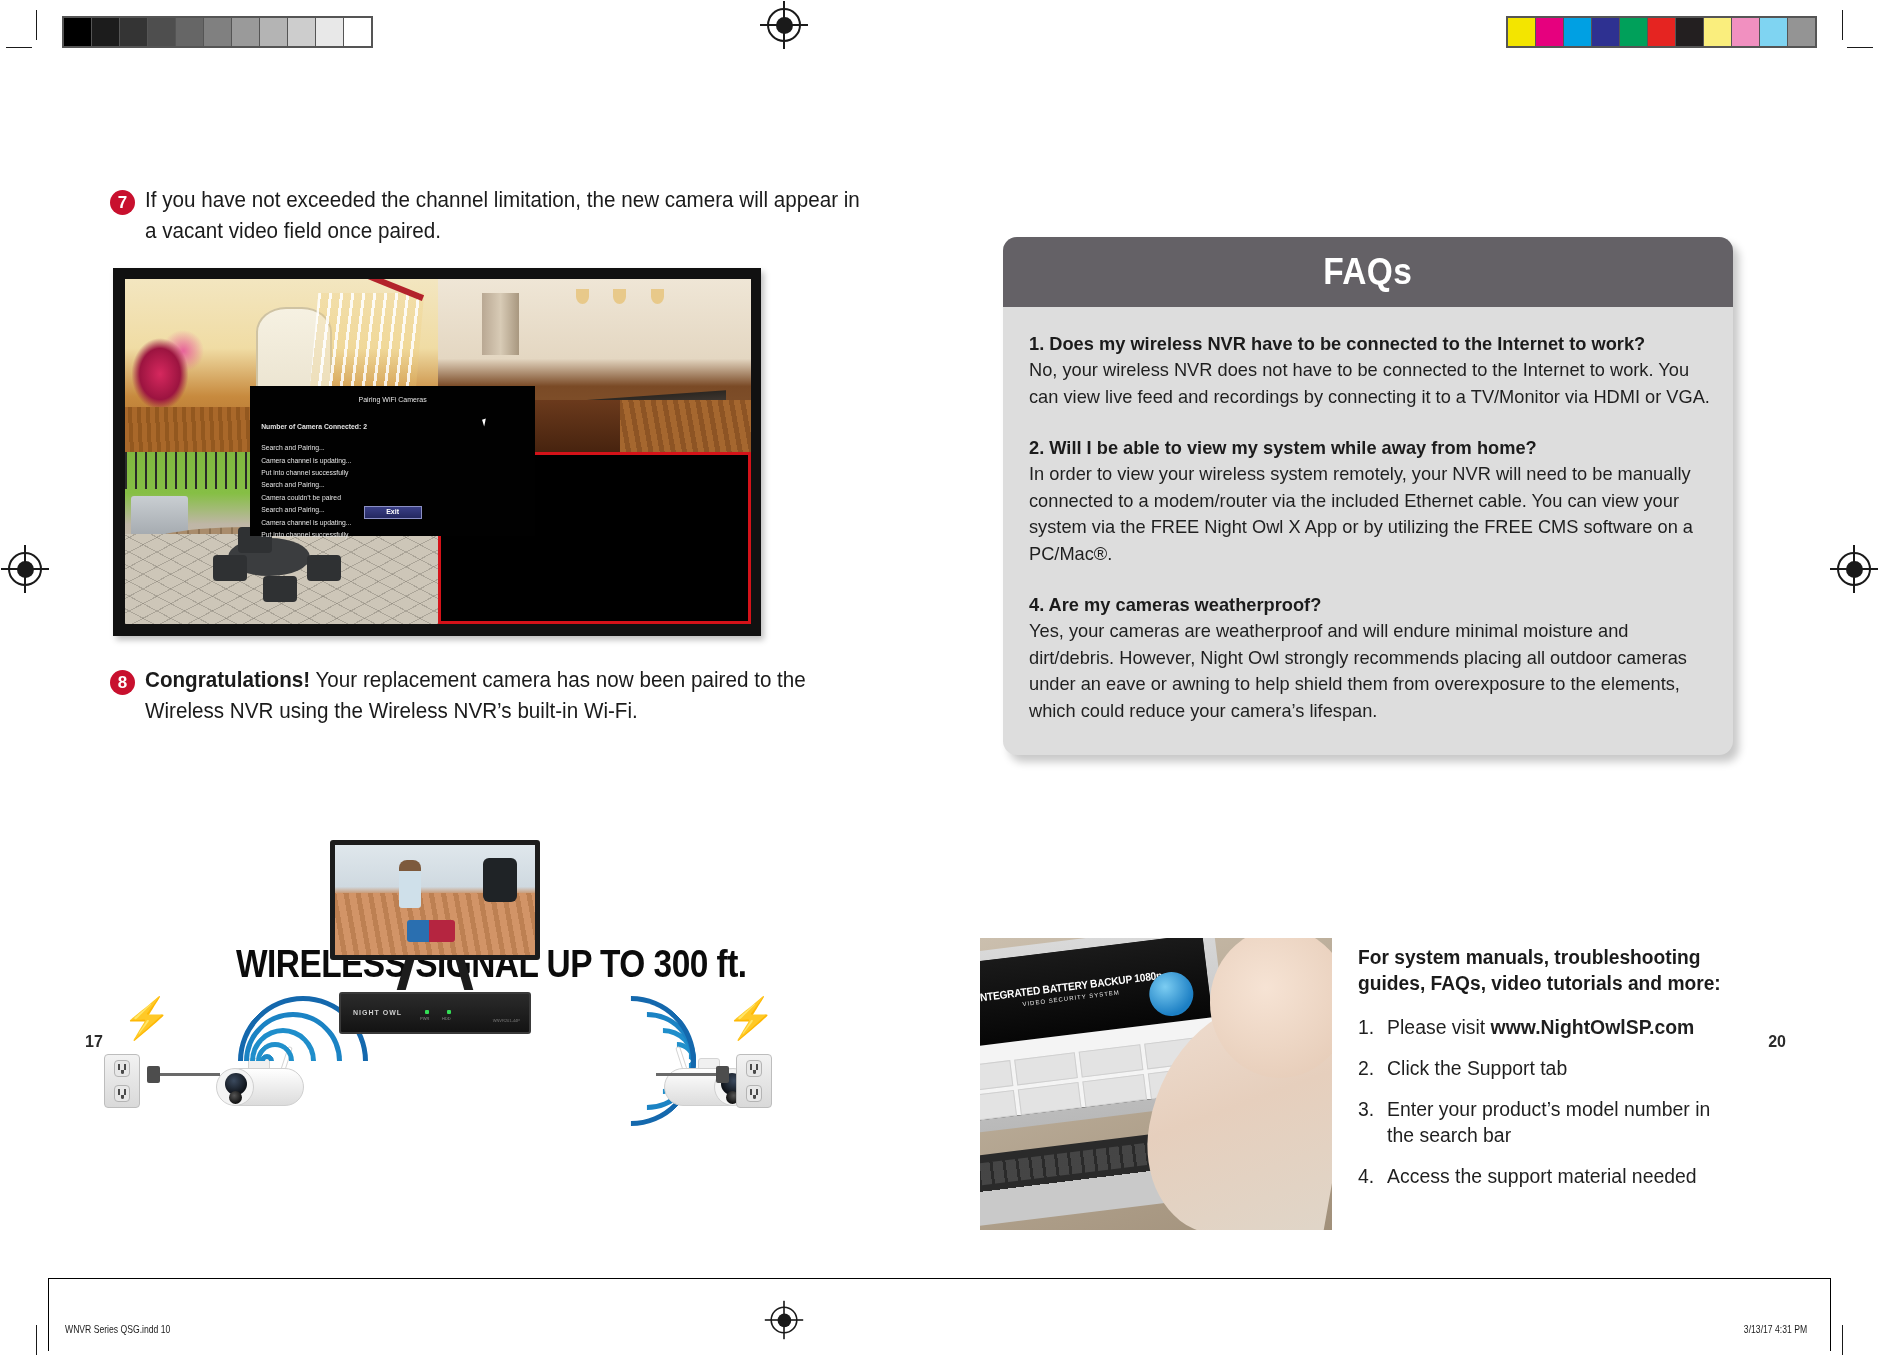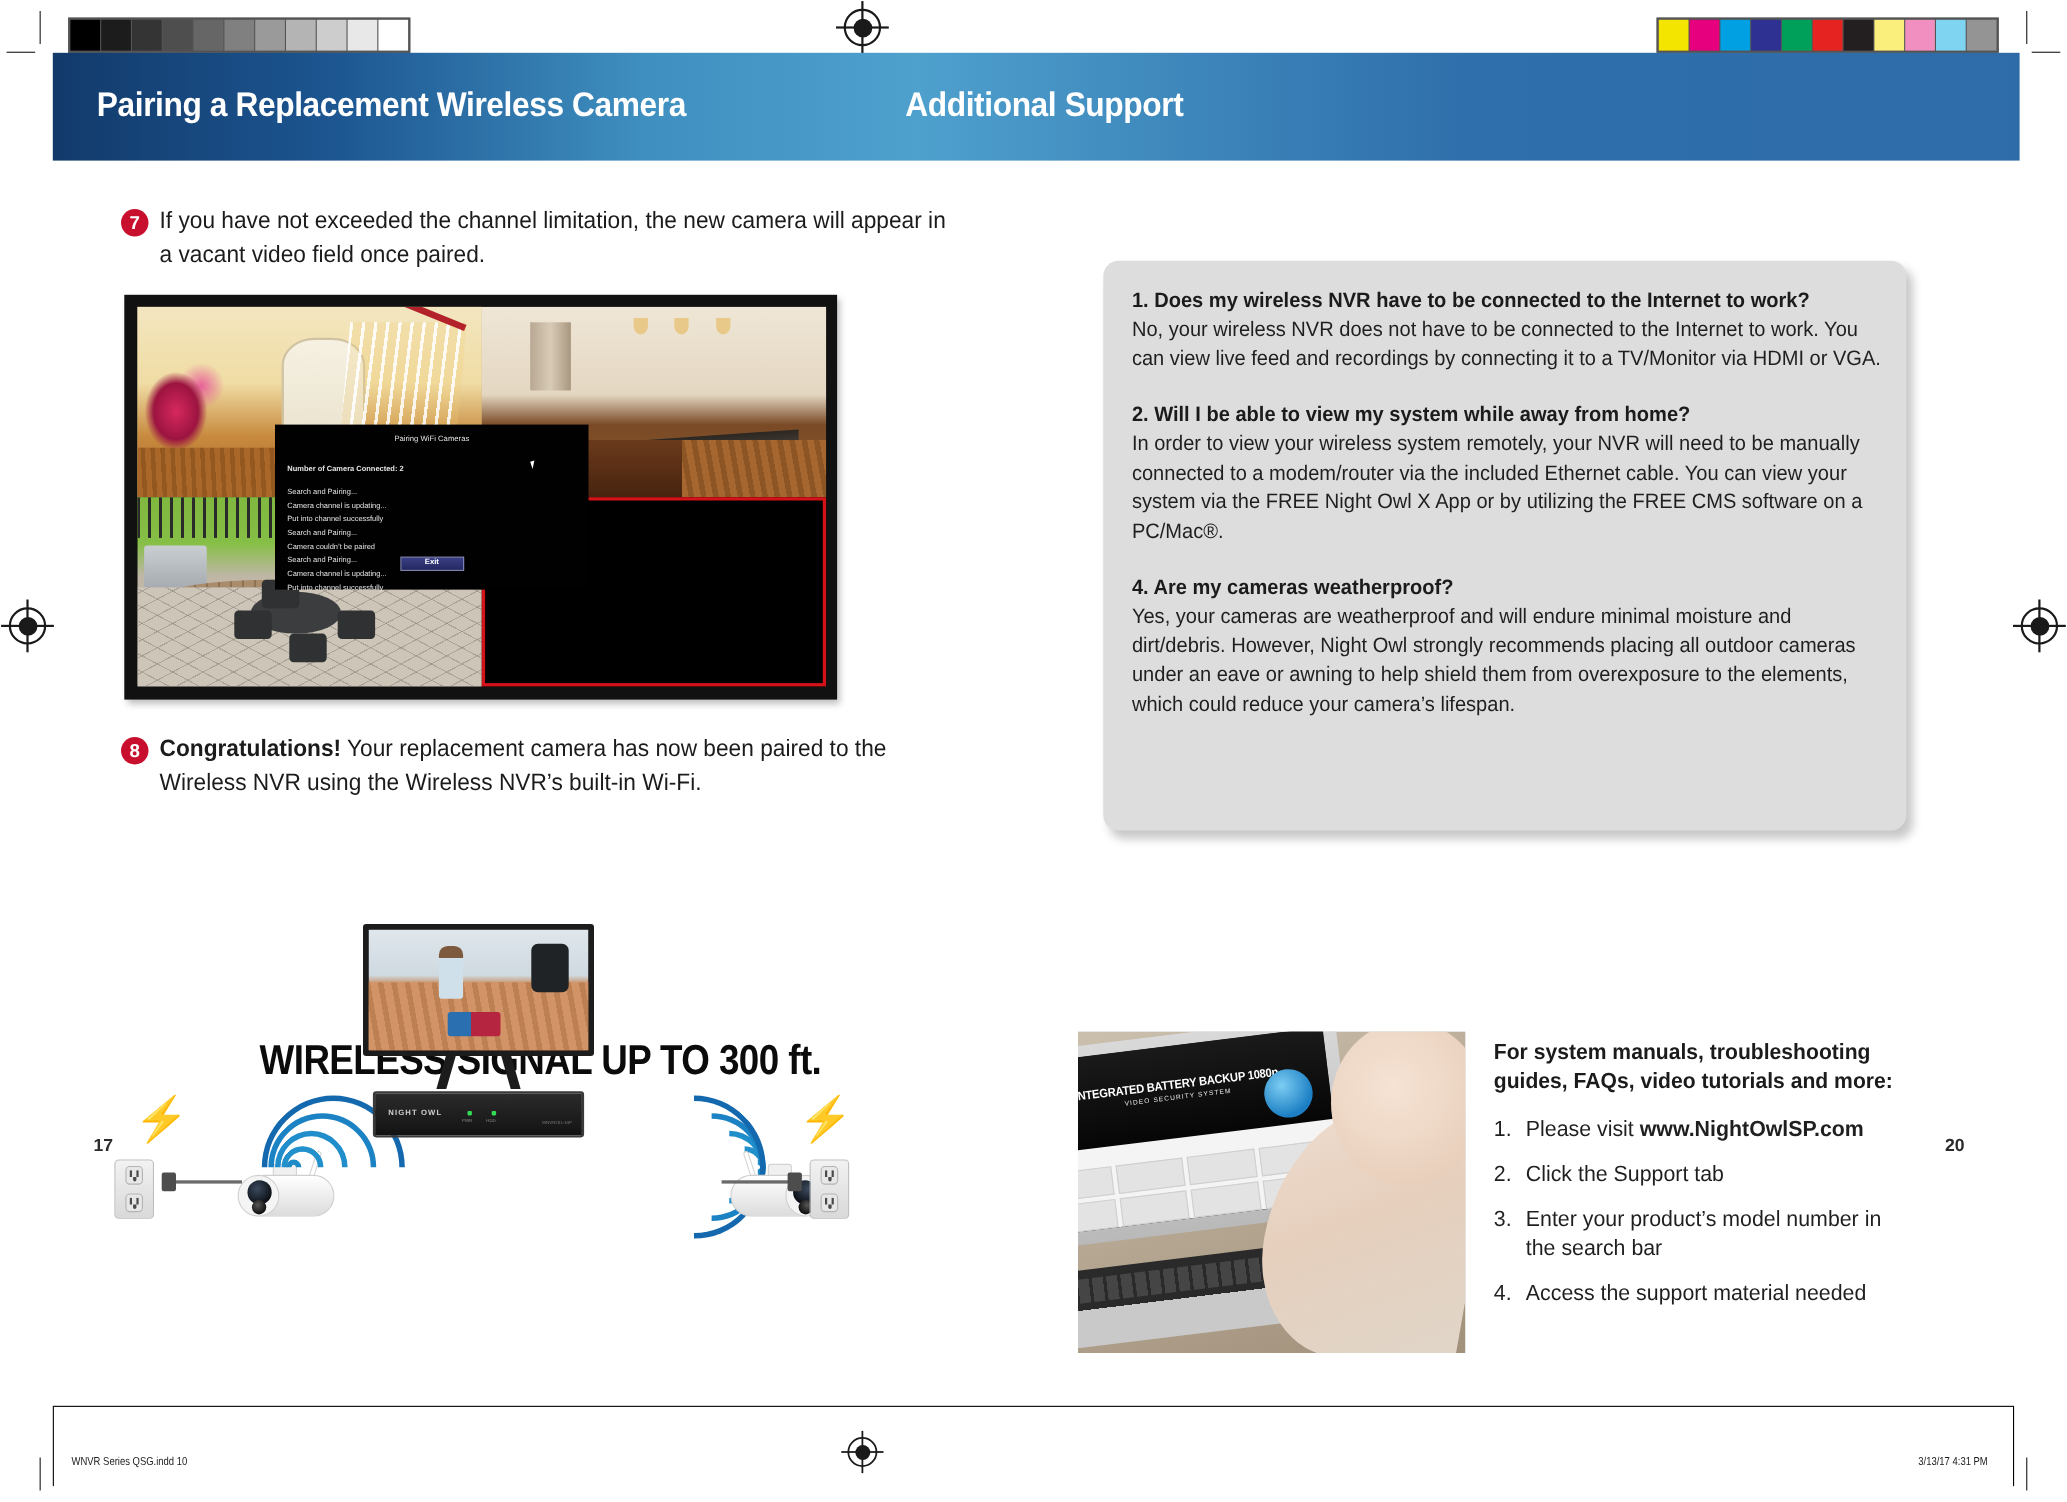--- a/index.html
+++ b/index.html
@@ -532,24 +532,20 @@
       <div class="swatch" style="background: rgb(46, 49, 145);"></div>
       <div class="swatch" style="background: rgb(0, 160, 90);"></div>
       <div class="swatch" style="background: rgb(229, 36, 33);"></div>
       <div class="swatch" style="background: rgb(35, 31, 32);"></div>
       <div class="swatch" style="background: rgb(250, 238, 125);"></div>
       <div class="swatch" style="background: rgb(241, 144, 192);"></div>
       <div class="swatch" style="background: rgb(127, 212, 242);"></div>
       <div class="swatch" style="background: rgb(148, 148, 148);"></div>
     </div>
 
-  <div class="header-band">
-    <div class="header-title" id="title-left">Pairing a Replacement Wireless Camera</div>
-    <div class="header-title" id="title-right">Additional Support</div>
-  </div>
 
   <div class="col-left">
     <div class="step">
       <div class="step-bullet">7</div>
       <div class="step-text">If you have not exceeded the channel limitation, the new camera will appear in a vacant video field once paired.</div>
     </div>
   </div>
 
   <div class="nvr-shot">
     <div class="nvr-grid">
@@ -695,20 +691,23 @@
       <div class="nvr-logo">NIGHT OWL</div>
       <div class="nvr-led" style="left:84px;"></div>
       <div class="nvr-led" style="left:106px;"></div>
       <div class="nvr-led-label" style="left:79px;">PWR</div>
       <div class="nvr-led-label" style="left:101px;">HDD</div>
       <div class="nvr-model">WNVR201-44P</div>
     </div>
   </div>
 
   <div class="faq-card">
+    <div class="faq-header">
+      <h2>FAQs</h2>
+    </div>
     <div class="faq-body">
       <div class="faq-item">
         <div class="faq-q">1. Does my wireless NVR have to be connected to the Internet to work?</div>
         <div class="faq-a">No, your wireless NVR does not have to be connected to the Internet to work. You can view live feed and recordings by connecting it to a TV/Monitor via HDMI or VGA.</div>
       </div>
       <div class="faq-item">
         <div class="faq-q">2. Will I be able to view my system while away from home?</div>
         <div class="faq-a">In order to view your wireless system remotely, your NVR will need to be manually connected to a modem/router via the included Ethernet cable. You can view your system via the FREE Night Owl X App or by utilizing the FREE CMS software on a PC/Mac®.</div>
       </div>
       <div class="faq-item">

